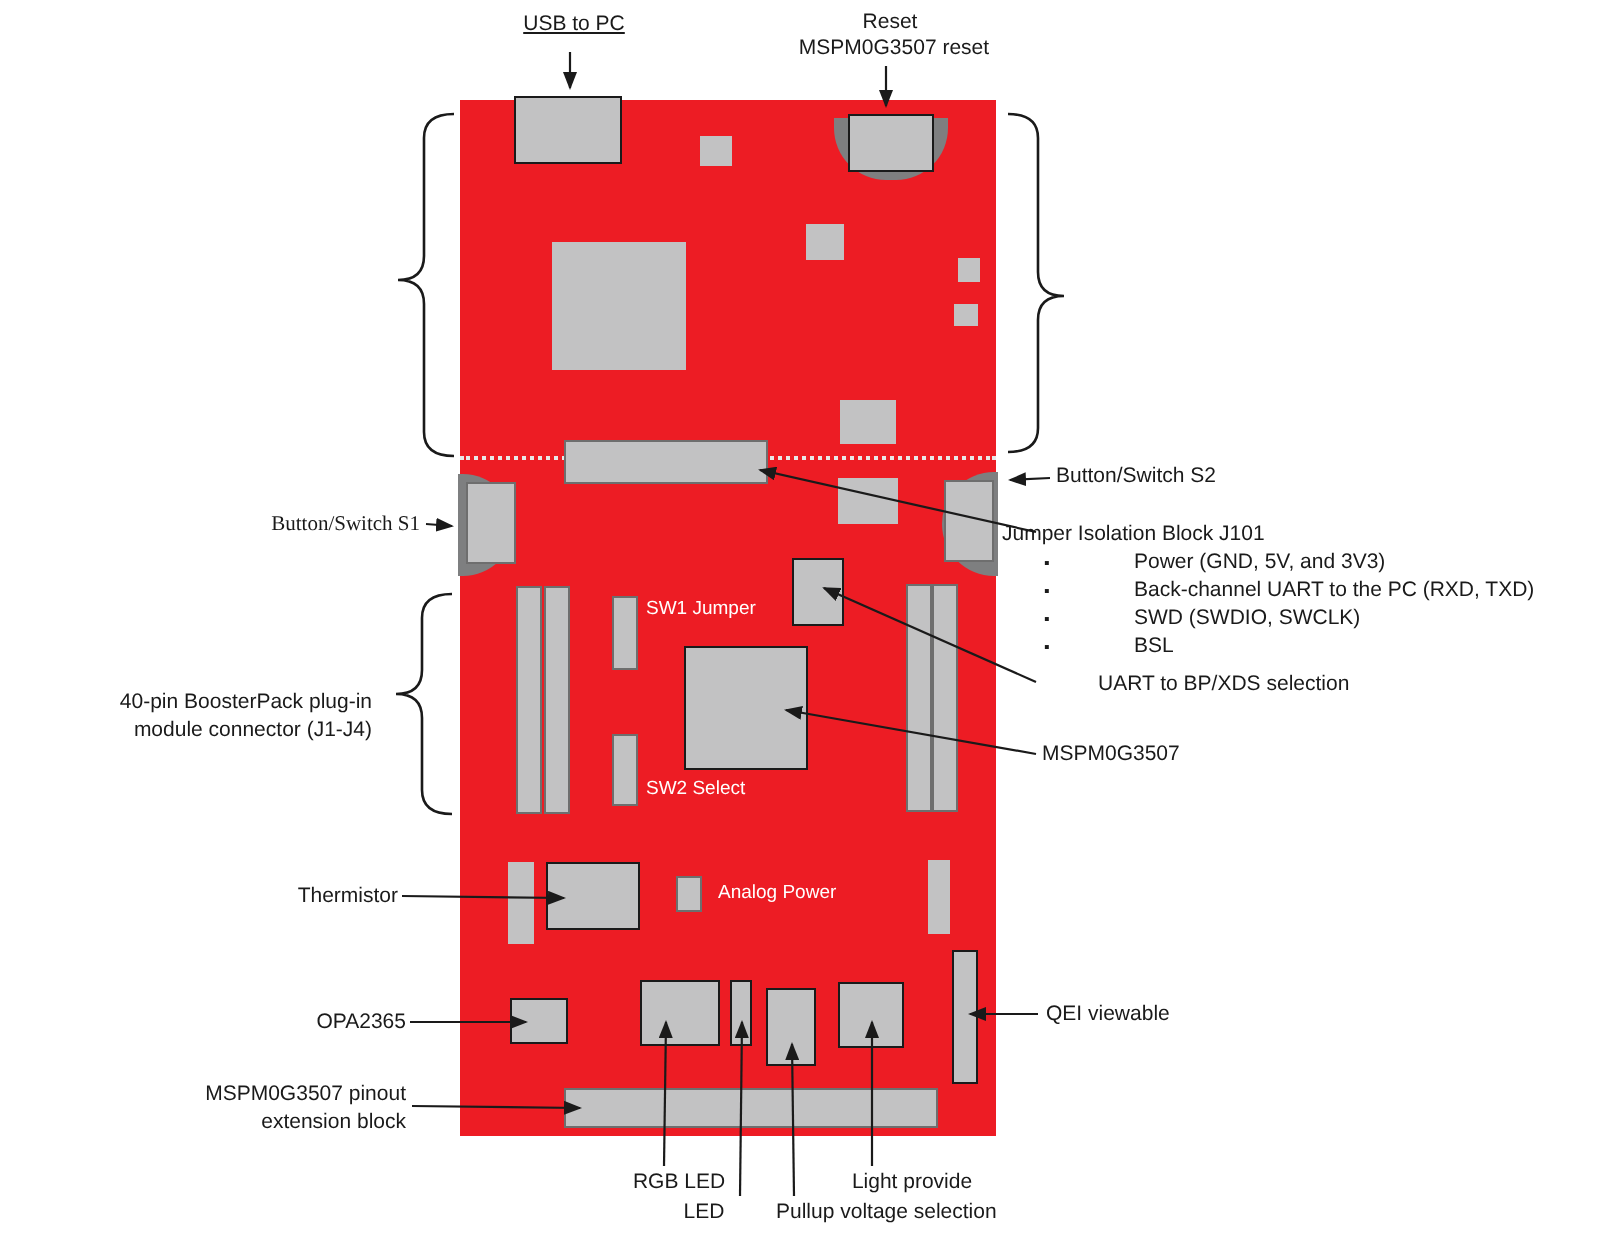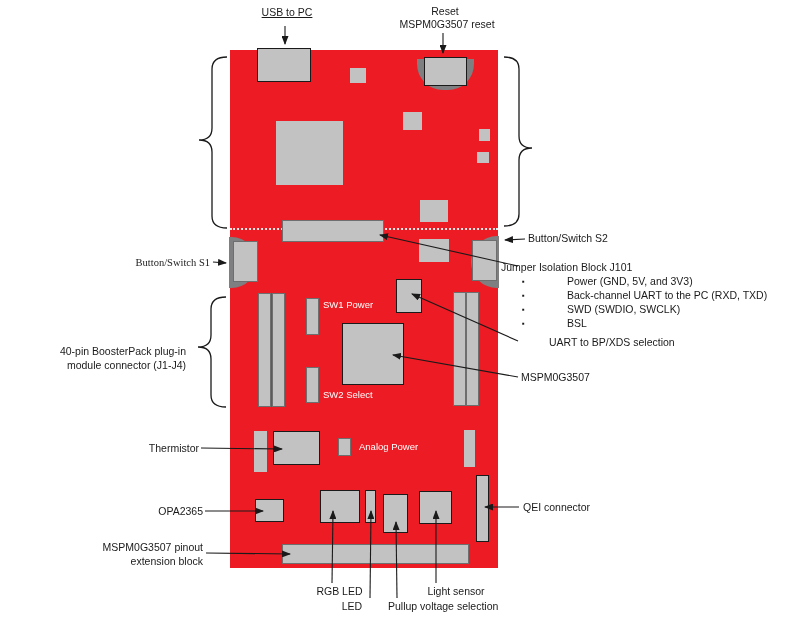--- a/index.html
+++ b/index.html
@@ -67,21 +67,21 @@
   <div class="cmp" style="left:464px;top:430px;width:11px;height:37px;"></div>
 
   <div class="cmp bordered" style="left:255px;top:499px;width:29px;height:23px;"></div>
   <div class="cmp bordered" style="left:320px;top:490px;width:40px;height:33px;"></div>
   <div class="cmp bordered" style="left:365px;top:490px;width:11px;height:33px;"></div>
   <div class="cmp bordered" style="left:383px;top:494px;width:25px;height:39px;"></div>
   <div class="cmp bordered" style="left:419px;top:491px;width:33px;height:33px;"></div>
   <div class="cmp bordered" style="left:476px;top:475px;width:13px;height:67px;"></div>
   <div class="cmp thin" style="left:282px;top:544px;width:187px;height:20px;"></div>
 
-  <div class="board-text" style="left:323px;top:299px;">SW1 Power</div>
+  <div class="board-text" style="left:323px;top:299px;">SW1 Jumper</div>
   <div class="board-text" style="left:323px;top:389px;">SW2 Select</div>
   <div class="board-text" style="left:359px;top:441px;">Analog Power</div>
 
   <svg class="overlay" width="803" height="622" viewBox="0 0 803 622">
     <defs>
       <marker id="ah" markerWidth="9" markerHeight="7" refX="8" refY="3.5" orient="auto" markerUnits="userSpaceOnUse">
         <polygon points="0,0 9,3.5 0,7" fill="#1a1a1a"></polygon>
       </marker>
     </defs>
     <g stroke="#1a1a1a" stroke-width="1.1" fill="none">
@@ -135,20 +135,20 @@
         <span class="bchar"></span>
         <span class="btxt">SWD (SWDIO, SWCLK)</span>
       </div>
     <div class="bullet-row">
         <span class="bchar"></span>
         <span class="btxt">BSL</span>
       </div>
   </div>
   <div class="lbl" style="left:521px;top:336px;margin-left:28px;">UART to BP/XDS selection</div>
   <div class="lbl" style="left:521px;top:371px;">MSPM0G3507</div>
-  <div class="lbl" style="left:523px;top:501px;">QEI connector</div>
+  <div class="lbl" style="left:523px;top:501px;">QEI viewable</div>
 
   <div class="lbl center" style="left:318px;top:585px;padding-left:43px;">RGB LED</div>
   <div class="lbl center" style="left:352px;top:600px;">LED</div>
   <div class="lbl" style="left:388px;top:600px;">Pullup voltage selection</div>
-  <div class="lbl center" style="left:456px;top:585px;">Light sensor</div>
+  <div class="lbl center" style="left:456px;top:585px;">Light provide</div>
 
 </div>
 
 </body></html>

